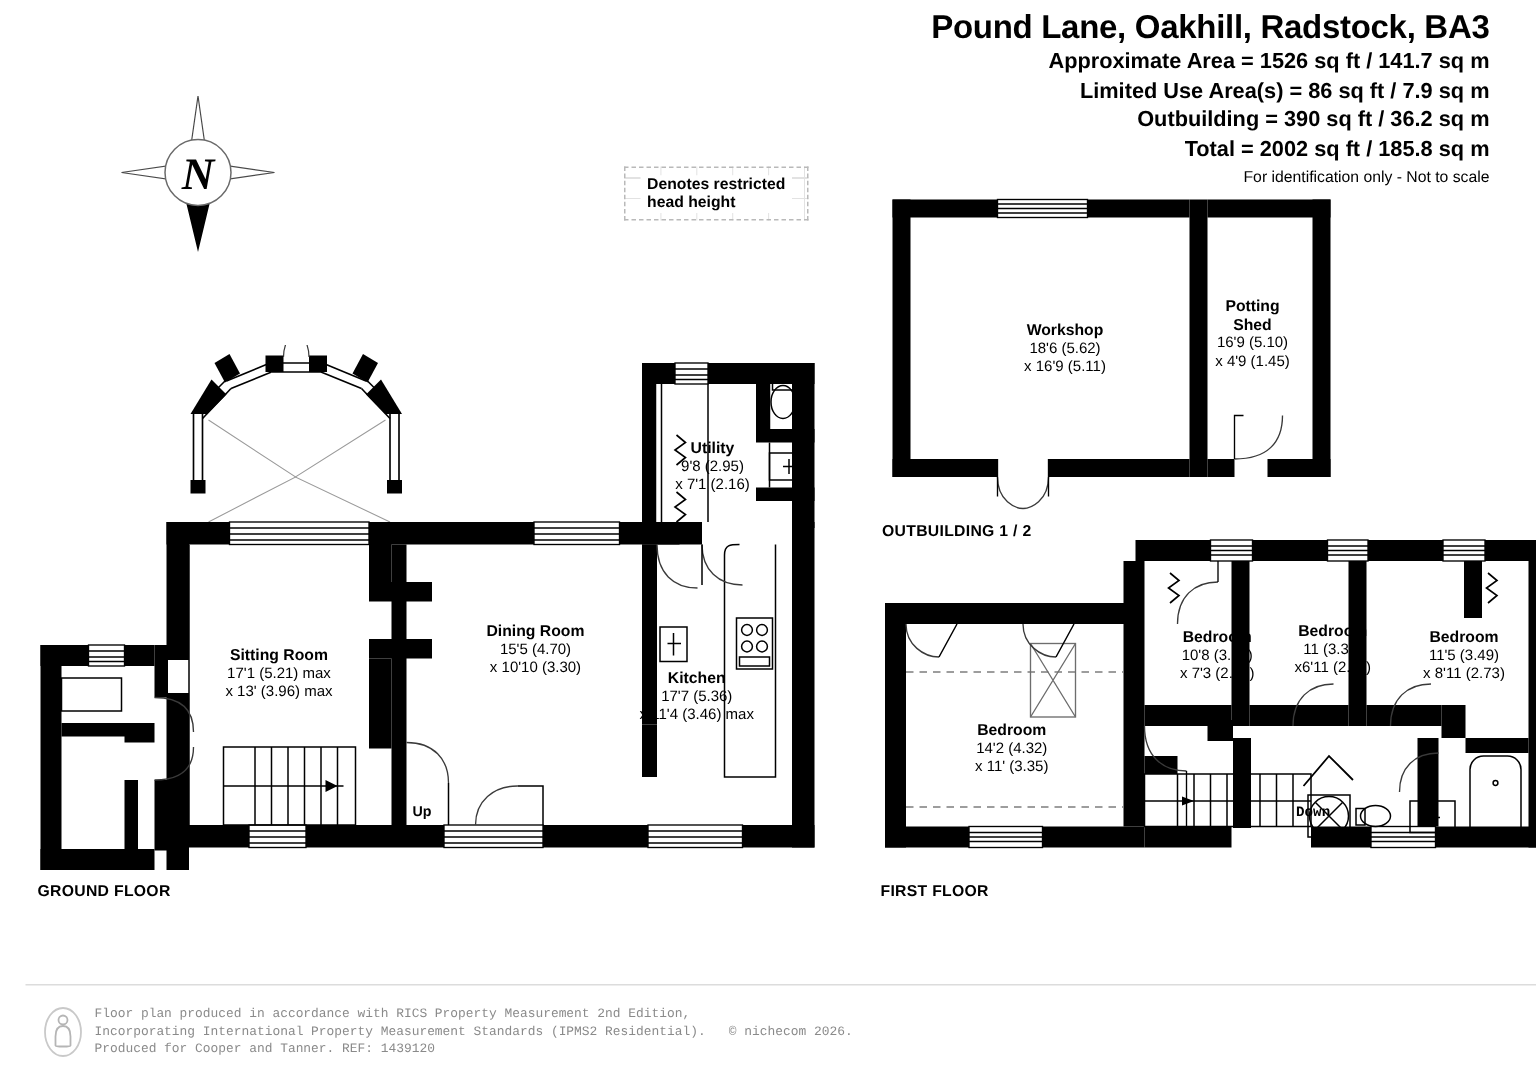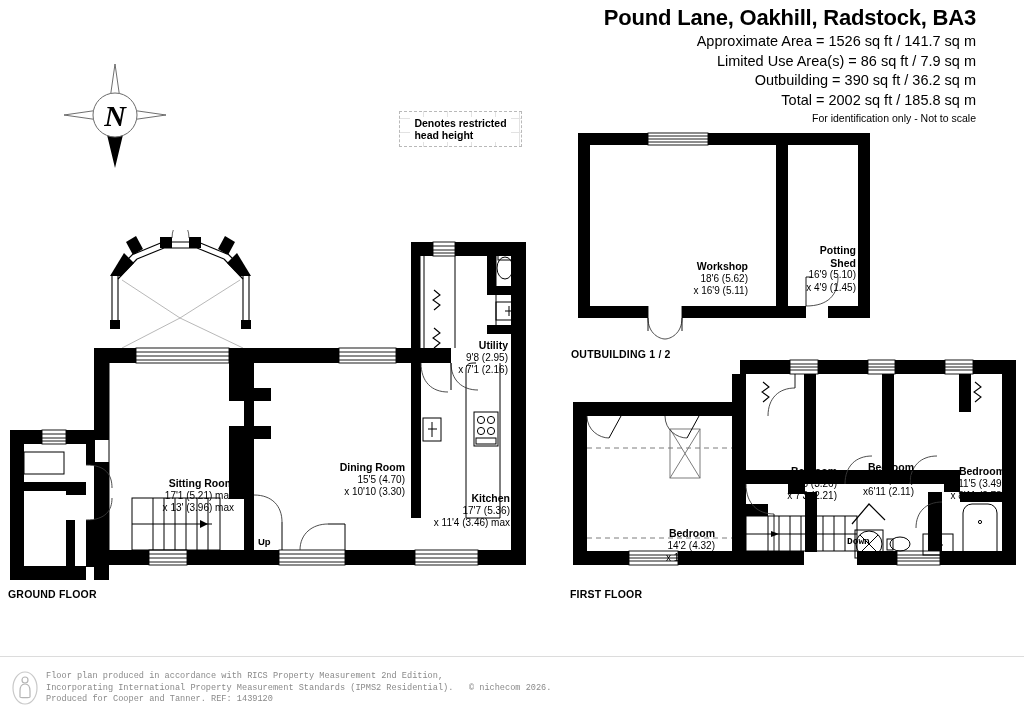--- a/index.html
+++ b/index.html
@@ -1,29 +1,29 @@
 <!DOCTYPE html>
 <html><head>
 <meta charset="utf-8">
 <style>
   html,body{margin:0;padding:0;background:#ffffff;}
   body{width:1024px;height:715px;position:relative;overflow:hidden;
        font-family:"Liberation Sans", sans-serif;color:#000;}
-  .stage{position:absolute;left:0;top:0;width:988px;height:715px;}
+  .stage{position:absolute;left:17px;top:0;width:988px;height:715px;}
   svg{display:block;}
   .t{position:absolute;}
 
   
   #header{position:absolute;right:12px;top:4px;text-align:right;}
   #title{font-size:22px;font-weight:bold;letter-spacing:-0.2px;line-height:28px;}
-  .area-line{font-size:14.5px;line-height:19.5px;}
+  .area-line{font-size:14.5px;line-height:19.5px;font-weight:bold;}
   #notice{font-size:10.5px;line-height:14px;margin-top:1px;}
 
   
-  .room{position:absolute;text-align:right;line-height:12.5px;white-space:nowrap;margin-top:46px;}
+  .room{position:absolute;text-align:center;line-height:12.5px;white-space:nowrap;}
   .room .nm{font-size:10.5px;font-weight:bold;display:block;}
   .room .dm{font-size:10px;display:block;}
 
   .floorlbl{position:absolute;font-size:10.5px;font-weight:bold;letter-spacing:0.2px;}
   .stairlbl{position:absolute;font-size:9.5px;font-weight:bold;text-align:right;}
 
   
   #legend{position:absolute;left:399px;top:111px;width:123px;height:36px;
           border:1px dashed #b9b9b9;box-sizing:border-box;
           display:flex;align-items:center;justify-content:center;

